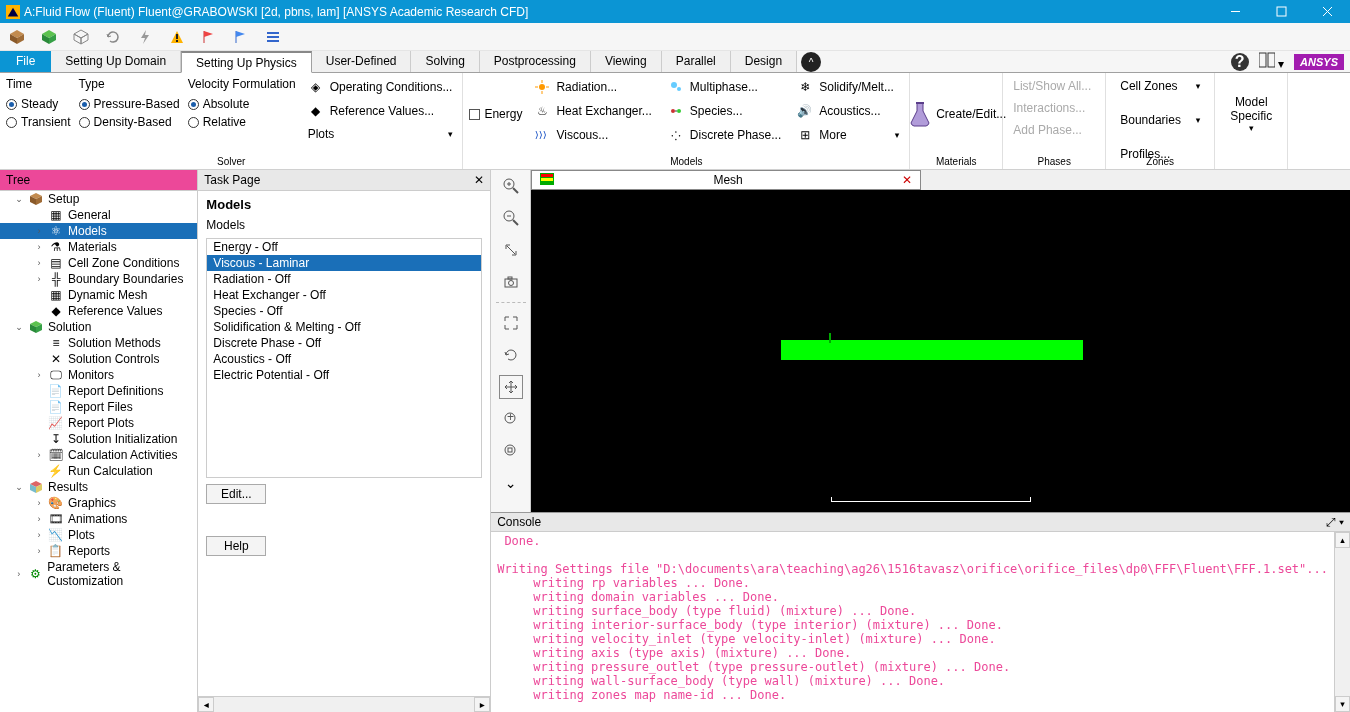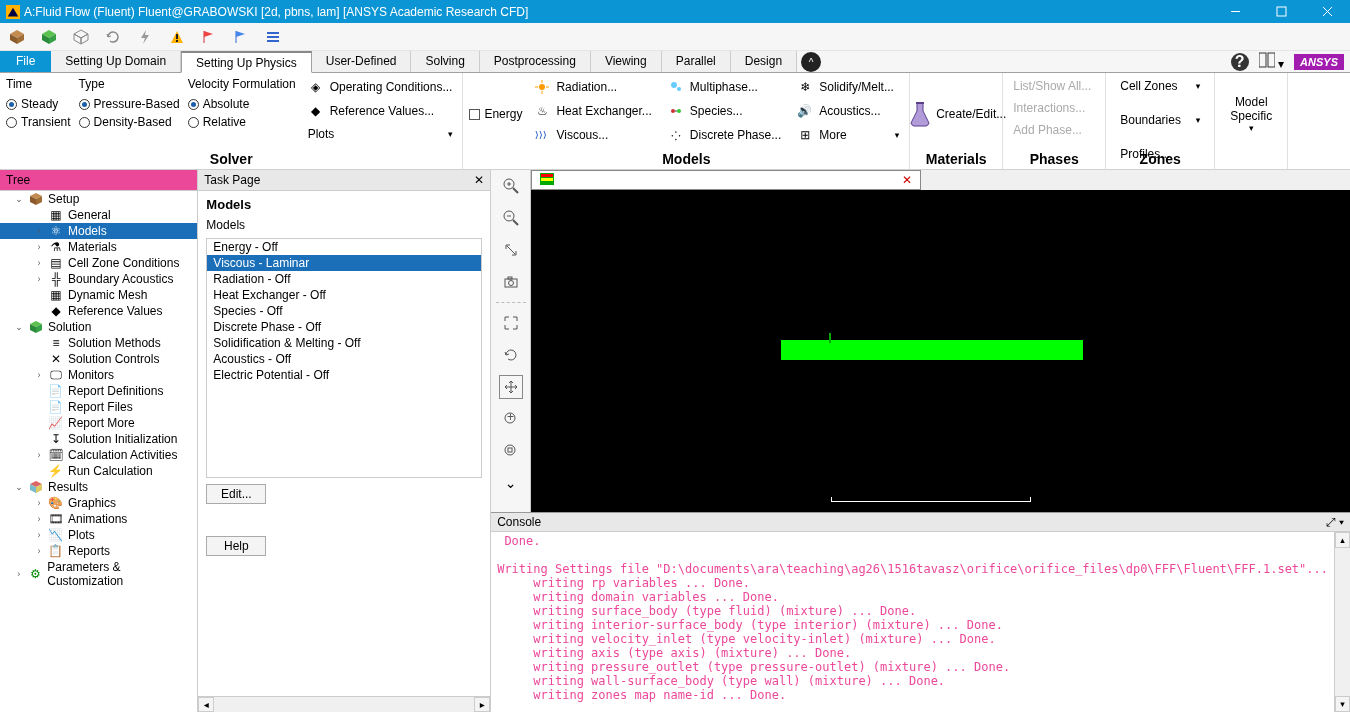--- a/index.html
+++ b/index.html
@@ -17,21 +17,21 @@
 .tabbar { height:22px; background:#f6f6f6; display:flex; align-items:stretch; border-bottom:1px solid #a0a0a0; }
 .tabbar .tab { padding:3px 14px; color:#000; border-right:1px solid #ccc; background:#f0f0f0; }
 .tabbar .tab.file { background:#0b95d4; color:#fff; border:none; padding:3px 16px; }
 .tabbar .tab.active { background:#fff; border:1px solid #a0a0a0; border-bottom:1px solid #fff; border-top:2px solid #888; margin-bottom:-1px; }
 .tabbar .ribbon-collapse { width:20px; height:20px; background:#222; color:#fff; border-radius:50%; display:flex; align-items:center; justify-content:center; margin-left:4px; margin-top:1px; font-size:10px; }
 .tabbar .right { margin-left:auto; display:flex; align-items:center; gap:10px; padding-right:6px; }
 .ansys-logo { background:#a21caf; color:#fff; font-weight:bold; font-style:italic; padding:2px 6px; font-size:11px; }
 
 .ribbon { height:97px; background:#fff; display:flex; border-bottom:1px solid #d0d0d0; }
 .r-group { position:relative; padding:4px 6px 18px 6px; border-right:1px solid #e0e0e0; display:flex; gap:8px; }
-.r-group .glabel { position:absolute; bottom:2px; left:0; right:0; text-align:center; font-weight:bold; font-size:14px; }
+.r-group .glabel { position:absolute; bottom:2px; left:0; right:0; text-align:center; font-weight:normal; font-size:10px; }
 .r-col { display:flex; flex-direction:column; gap:4px; }
 .r-head { font-size:12px; padding-bottom:2px; }
 .r-radio { display:flex; align-items:center; gap:4px; font-size:12px; }
 .r-radio .dot { width:11px; height:11px; border:1px solid #333; border-radius:50%; display:flex; align-items:center; justify-content:center; }
 .r-radio.sel .dot::after { content:""; width:5px; height:5px; background:#1b5eab; border-radius:50%; }
 .r-btn { display:flex; align-items:center; gap:6px; padding:2px 4px; font-size:12px; min-width:150px; }
 .r-btn .ico { width:16px; height:16px; display:flex; align-items:center; justify-content:center; }
 .r-btn .drop { margin-left:auto; font-size:9px; }
 .r-btn.disabled { color:#aaa; }
 .r-btn-big { display:flex; flex-direction:row; align-items:center; justify-content:center; gap:2px; width:80px; padding:4px 2px; }
@@ -412,21 +412,21 @@
           <span>Materials</span>
         </div>
       <div class="tnode ind2">
           <span class="exp">›</span>
           <span class="ico">▤</span>
           <span>Cell Zone Conditions</span>
         </div>
       <div class="tnode ind2">
           <span class="exp">›</span>
           <span class="ico">╬</span>
-          <span>Boundary Acoustics</span>
+          <span>Boundary Boundaries</span>
         </div>
       <div class="tnode ind2">
           <span class="exp"></span>
           <span class="ico">▦</span>
           <span>Dynamic Mesh</span>
         </div>
       <div class="tnode ind2">
           <span class="exp"></span>
           <span class="ico">◆</span>
           <span>Reference Values</span>
@@ -463,21 +463,21 @@
           <span>Report Definitions</span>
         </div>
       <div class="tnode ind2">
           <span class="exp"></span>
           <span class="ico">📄</span>
           <span>Report Files</span>
         </div>
       <div class="tnode ind2">
           <span class="exp"></span>
           <span class="ico">📈</span>
-          <span>Report More</span>
+          <span>Report Plots</span>
         </div>
       <div class="tnode ind2">
           <span class="exp"></span>
           <span class="ico">↧</span>
           <span>Solution Initialization</span>
         </div>
       <div class="tnode ind2">
           <span class="exp">›</span>
           <span class="ico">🗓</span>
           <span>Calculation Activities</span>
@@ -533,22 +533,22 @@
       </div>
     <div class="task-body">
       <h3>Models</h3>
       <div>Models</div>
       <div class="models-list">
         <div>Energy - Off</div>
         <div class="sel">Viscous - Laminar</div>
         <div>Radiation - Off</div>
         <div>Heat Exchanger - Off</div>
         <div>Species - Off</div>
+        <div>Solidification &amp; Melting - Off</div>
         <div>Discrete Phase - Off</div>
-        <div>Solidification &amp; Melting - Off</div>
         <div>Acoustics - Off</div>
         <div>Electric Potential - Off</div>
       </div>
       <div class="task-btn">Edit...</div>
       <div style="height:20px"></div>
       <div class="task-btn">Help</div>
     </div>
     <div class="hscroll">
         <div class="arr">◂</div>
         <div class="track"></div>
@@ -621,20 +621,21 @@
         <div class="vi" style="font-size:14px">⌄</div>
       </div>
       <div class="canvas-wrap">
         <div class="canvas-tab">
           <div class="ct">
             <span><svg width="14" height="12" viewBox="0 0 14 12">
                   <rect width="14" height="12" fill="#0a0"></rect>
                   <rect x="1" y="1" width="12" height="3" fill="#f00"></rect>
                   <rect x="1" y="5" width="12" height="3" fill="#ff0"></rect>
                 </svg></span>
+            <span class="mid">Mesh</span>
             <span style="color:#c00">✕</span>
           </div>
         </div>
         <div class="canvas">
           <div class="mesh"></div>
           <div class="scale"></div>
         </div>
       </div>
     </div>
     <div class="console">

